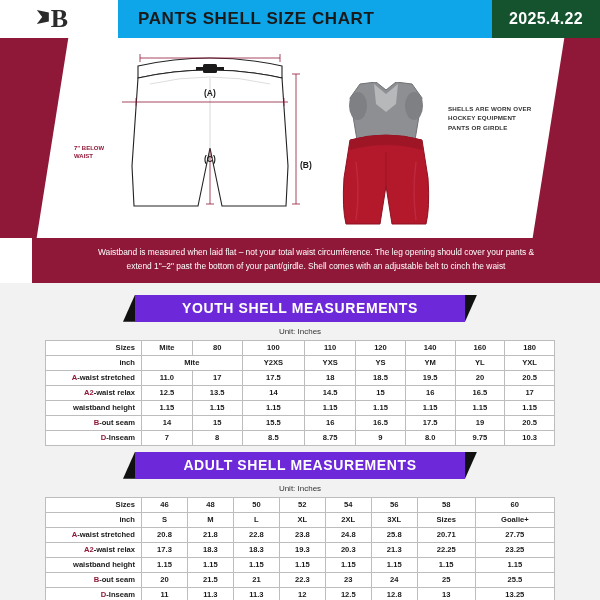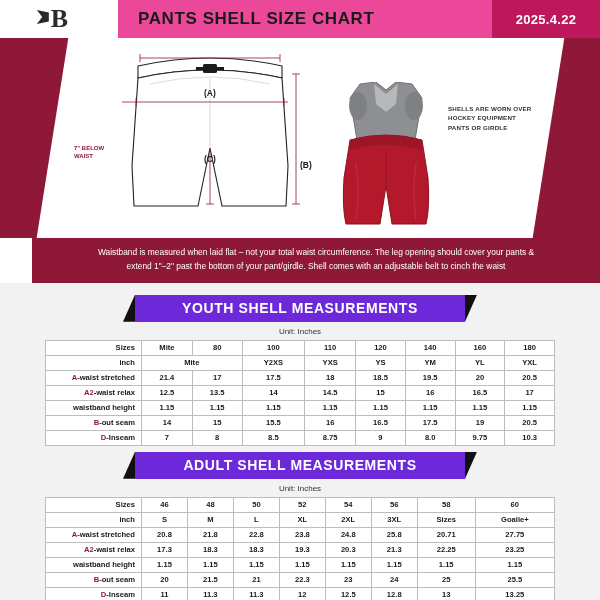--- a/index.html
+++ b/index.html
@@ -39,36 +39,36 @@
   }
   .logo-wing {
     position: absolute;
     left: -14px; top: 6px;
     width: 12px; height: 14px;
     background: #2b2b2b;
     clip-path: polygon(0 0, 100% 18%, 100% 82%, 0 100%, 45% 50%);
   }
   .title-zone {
     flex: 1;
-    background: #ec4899;
+    background: #0ea5e9;
     display: flex; align-items: center;
     padding-left: 20px;
   }
   .title-zone .title {
     font-size: 17px;
     font-weight: bold;
     letter-spacing: .6px;
     color: #1a1a1a;
   }
   .date-zone {
     width: 108px;
-    background: #be185d;
+    background: #14532d;
     color: #fff;
     display: flex; align-items: center; justify-content: center;
-    font-size: 13px;
+    font-size: 16px;
     font-weight: bold;
     letter-spacing: .3px;
   }
   
   .diagram {
     position: relative;
     height: 200px;
     background: #ffffff;
     border-bottom: none;
     overflow: hidden;
@@ -282,21 +282,21 @@
             <td colspan="2">Mite</td>
             <td>Y2XS</td>
             <td>YXS</td>
             <td>YS</td>
             <td>YM</td>
             <td>YL</td>
             <td>YXL</td>
           </tr>
           <tr>
             <td class="rowlabel"><span class="pre">A</span>-waist stretched</td>
-            <td>21.4</td>
+            <td>11.0</td>
             <td>17</td>
             <td>17.5</td>
             <td>18</td>
             <td>18.5</td>
             <td>19.5</td>
             <td>20</td>
             <td>20.5</td>
           </tr>
           <tr>
             <td class="rowlabel"><span class="pre">A2</span>-waist relax</td>

